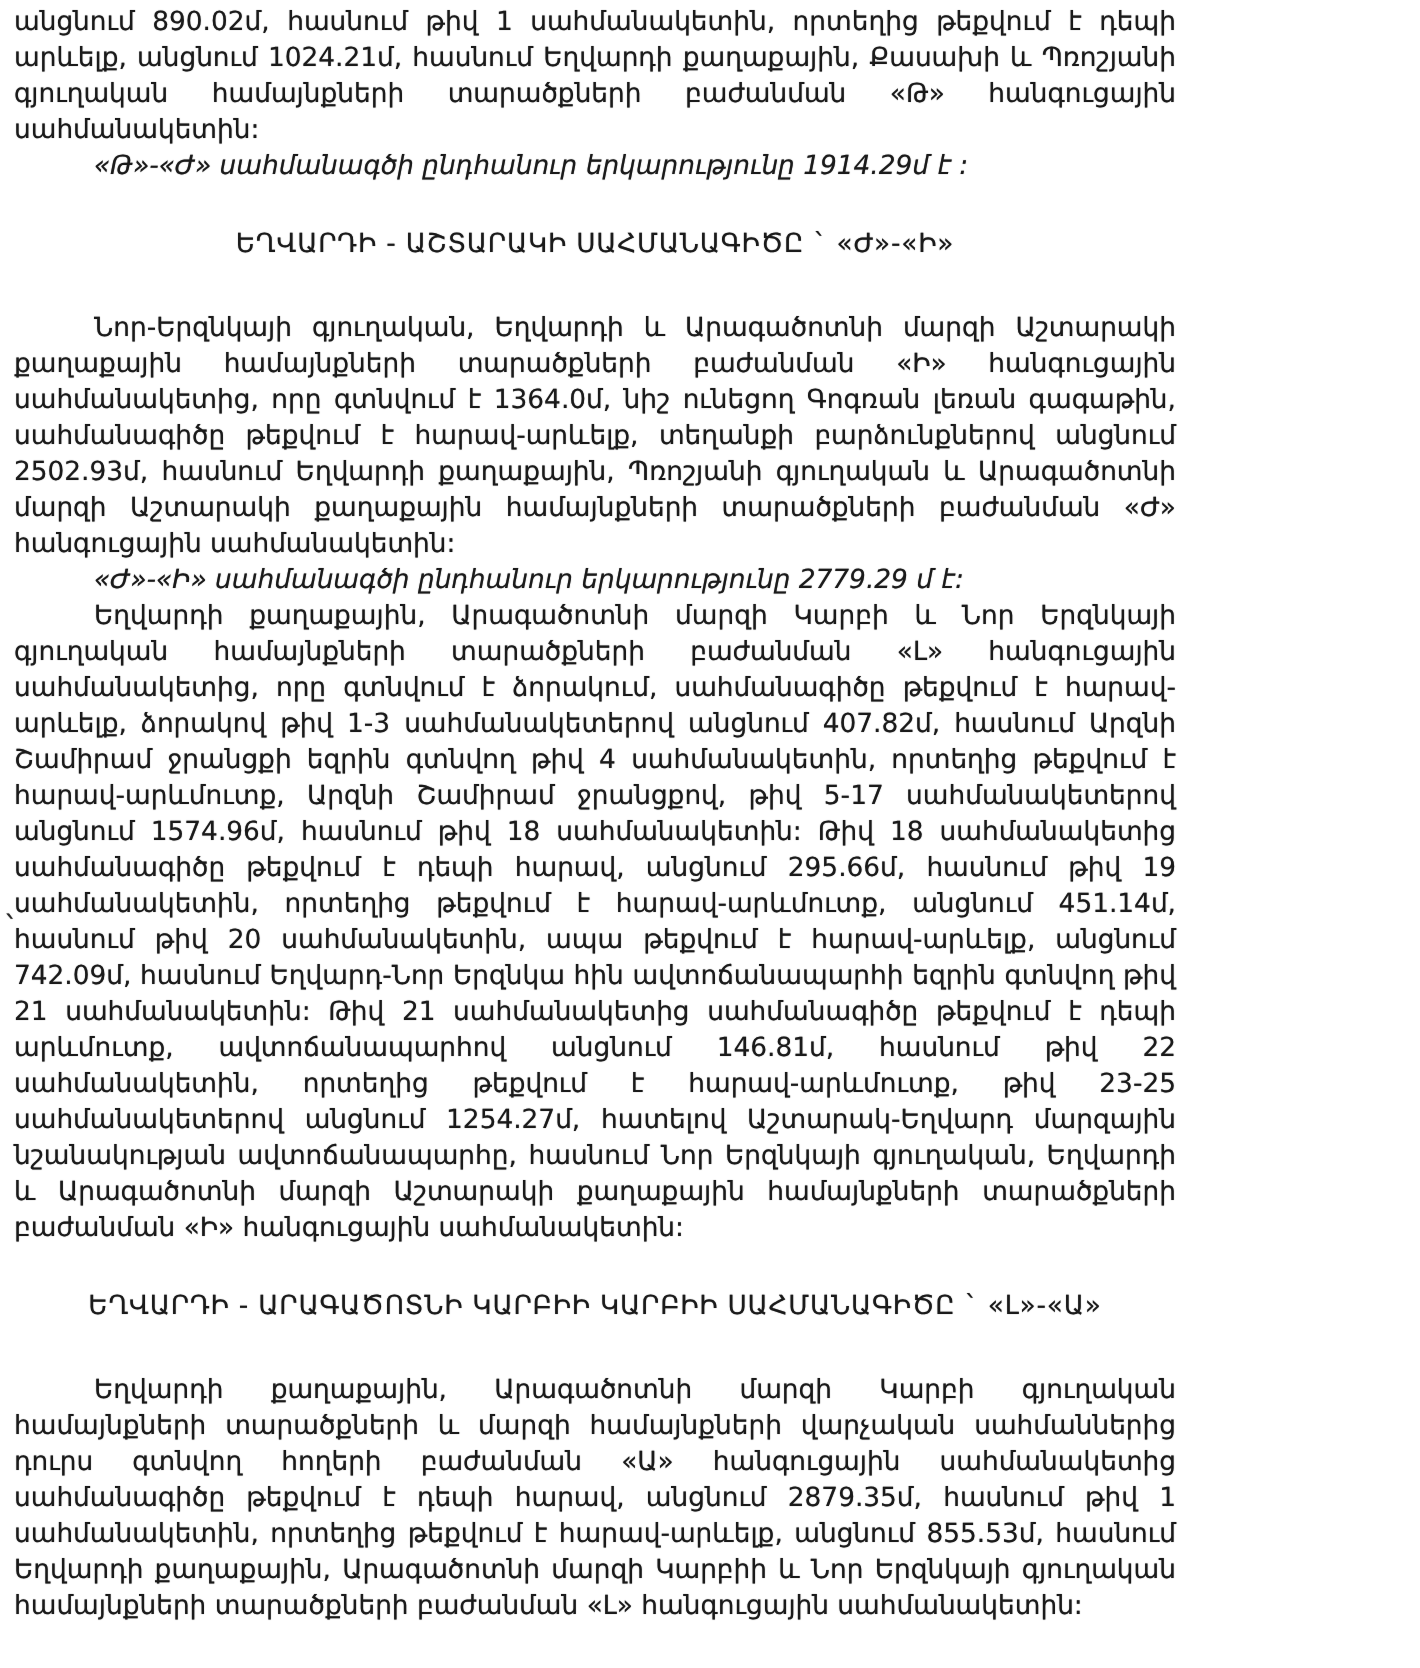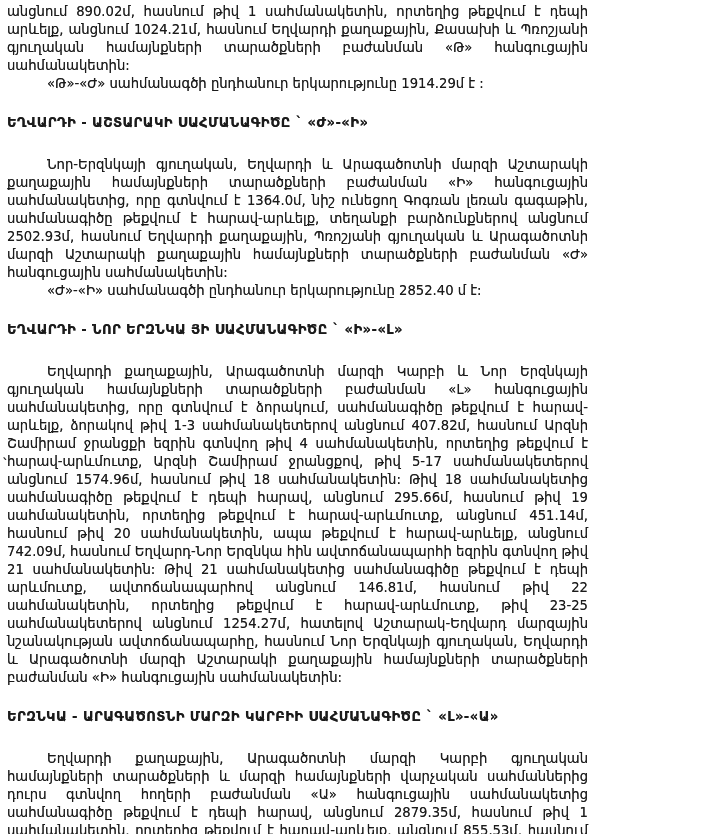--- a/index.html
+++ b/index.html
@@ -30,25 +30,26 @@
     text-align: justify;
     text-indent: 40px;
   }
   p.body-par.continued {
     text-indent: 0;
   }
   p.summary-line {
     margin: 0;
     text-align: left;
     text-indent: 40px;
+    font-style: italic;
   }
   p.heading {
     margin: 21px 0 24px 0;
-    text-align: left;
-    font-weight: bold;
+    text-align: center;
+    font-weight: normal;
     letter-spacing: 0.4px;
   }
   .artifact {
     position: absolute;
     left: 2px;
     top: 455px;
     font-size: 14px;
     color: #2a2a2a;
   }
 </style>
@@ -58,27 +59,26 @@
 <div class="page">
 
   <p class="body-par continued">անցնում 890.02մ, հասնում թիվ 1 սահմանակետին, որտեղից թեքվում է դեպի արևելք, անցնում 1024.21մ, հասնում Եղվարդի քաղաքային, Քասախի և Պռոշյանի գյուղական համայնքների տարածքների բաժանման «Թ» հանգուցային սահմանակետին:</p>
 
   <p class="summary-line">«Թ»-«Ժ» սահմանագծի ընդհանուր երկարությունը 1914.29մ է :</p>
 
   <p class="heading">ԵՂՎԱՐԴԻ - ԱՇՏԱՐԱԿԻ ՍԱՀՄԱՆԱԳԻԾԸ ` «Ժ»-«Ի»</p>
 
   <p class="body-par">Նոր-Երզնկայի գյուղական, Եղվարդի և Արագածոտնի մարզի Աշտարակի քաղաքային համայնքների տարածքների բաժանման «Ի» հանգուցային սահմանակետից, որը գտնվում է 1364.0մ, նիշ ունեցող Գոգռան լեռան գագաթին, սահմանագիծը թեքվում է հարավ-արևելք, տեղանքի բարձունքներով անցնում 2502.93մ, հասնում Եղվարդի քաղաքային, Պռոշյանի գյուղական և Արագածոտնի մարզի Աշտարակի քաղաքային համայնքների տարածքների բաժանման «Ժ» հանգուցային սահմանակետին:</p>
 
-  <p class="summary-line">«Ժ»-«Ի» սահմանագծի ընդհանուր երկարությունը 2852.40 մ է:</p>
+  <p class="summary-line">«Ժ»-«Ի» սահմանագծի ընդհանուր երկարությունը 2779.29 մ է:</p>
 
-  <p class="heading">ԵՂՎԱՐԴԻ - ՆՈՐ ԵՐԶՆԿԱ ՅԻ ՍԱՀՄԱՆԱԳԻԾԸ ` «Ի»-«Լ»</p>
 
   <p class="body-par">Եղվարդի քաղաքային, Արագածոտնի մարզի Կարբի և Նոր Երզնկայի գյուղական համայնքների տարածքների բաժանման «Լ» հանգուցային սահմանակետից, որը գտնվում է ձորակում, սահմանագիծը թեքվում է հարավ-արևելք, ձորակով թիվ 1-3 սահմանակետերով անցնում 407.82մ, հասնում Արզնի Շամիրամ ջրանցքի եզրին գտնվող թիվ 4 սահմանակետին, որտեղից թեքվում է հարավ-արևմուտք, Արզնի Շամիրամ ջրանցքով, թիվ 5-17 սահմանակետերով անցնում 1574.96մ, հասնում թիվ 18 սահմանակետին: Թիվ 18 սահմանակետից սահմանագիծը թեքվում է դեպի հարավ, անցնում 295.66մ, հասնում թիվ 19 սահմանակետին, որտեղից թեքվում է հարավ-արևմուտք, անցնում 451.14մ, հասնում թիվ 20 սահմանակետին, ապա թեքվում է հարավ-արևելք, անցնում 742.09մ, հասնում Եղվարդ-Նոր Երզնկա հին ավտոճանապարհի եզրին գտնվող թիվ 21 սահմանակետին: Թիվ 21 սահմանակետից սահմանագիծը թեքվում է դեպի արևմուտք, ավտոճանապարհով անցնում 146.81մ, հասնում թիվ 22 սահմանակետին, որտեղից թեքվում է հարավ-արևմուտք, թիվ 23-25 սահմանակետերով անցնում 1254.27մ, հատելով Աշտարակ-Եղվարդ մարզային նշանակության ավտոճանապարհը, հասնում Նոր Երզնկայի գյուղական, Եղվարդի և Արագածոտնի մարզի Աշտարակի քաղաքային համայնքների տարածքների բաժանման «Ի» հանգուցային սահմանակետին:</p>
 
 
-  <p class="heading">ԵՐԶՆԿԱ - ԱՐԱԳԱԾՈՏՆԻ ՄԱՐԶԻ ԿԱՐԲԻԻ ՍԱՀՄԱՆԱԳԻԾԸ ` «Լ»-«Ա»</p>
+  <p class="heading">ԵՂՎԱՐԴԻ - ԱՐԱԳԱԾՈՏՆԻ ԿԱՐԲԻԻ ԿԱՐԲԻԻ ՍԱՀՄԱՆԱԳԻԾԸ ` «Լ»-«Ա»</p>
 
   <p class="body-par">Եղվարդի քաղաքային, Արագածոտնի մարզի Կարբի գյուղական համայնքների տարածքների և մարզի համայնքների վարչական սահմաններից դուրս գտնվող հողերի բաժանման «Ա» հանգուցային սահմանակետից սահմանագիծը թեքվում է դեպի հարավ, անցնում 2879.35մ, հասնում թիվ 1 սահմանակետին, որտեղից թեքվում է հարավ-արևելք, անցնում 855.53մ, հասնում Եղվարդի քաղաքային, Արագածոտնի մարզի Կարբիի և Նոր Երզնկայի գյուղական համայնքների տարածքների բաժանման «Լ» հանգուցային սահմանակետին:</p>
 
 
   <span class="artifact">`</span>
 
 </div>
 
 </body></html>

